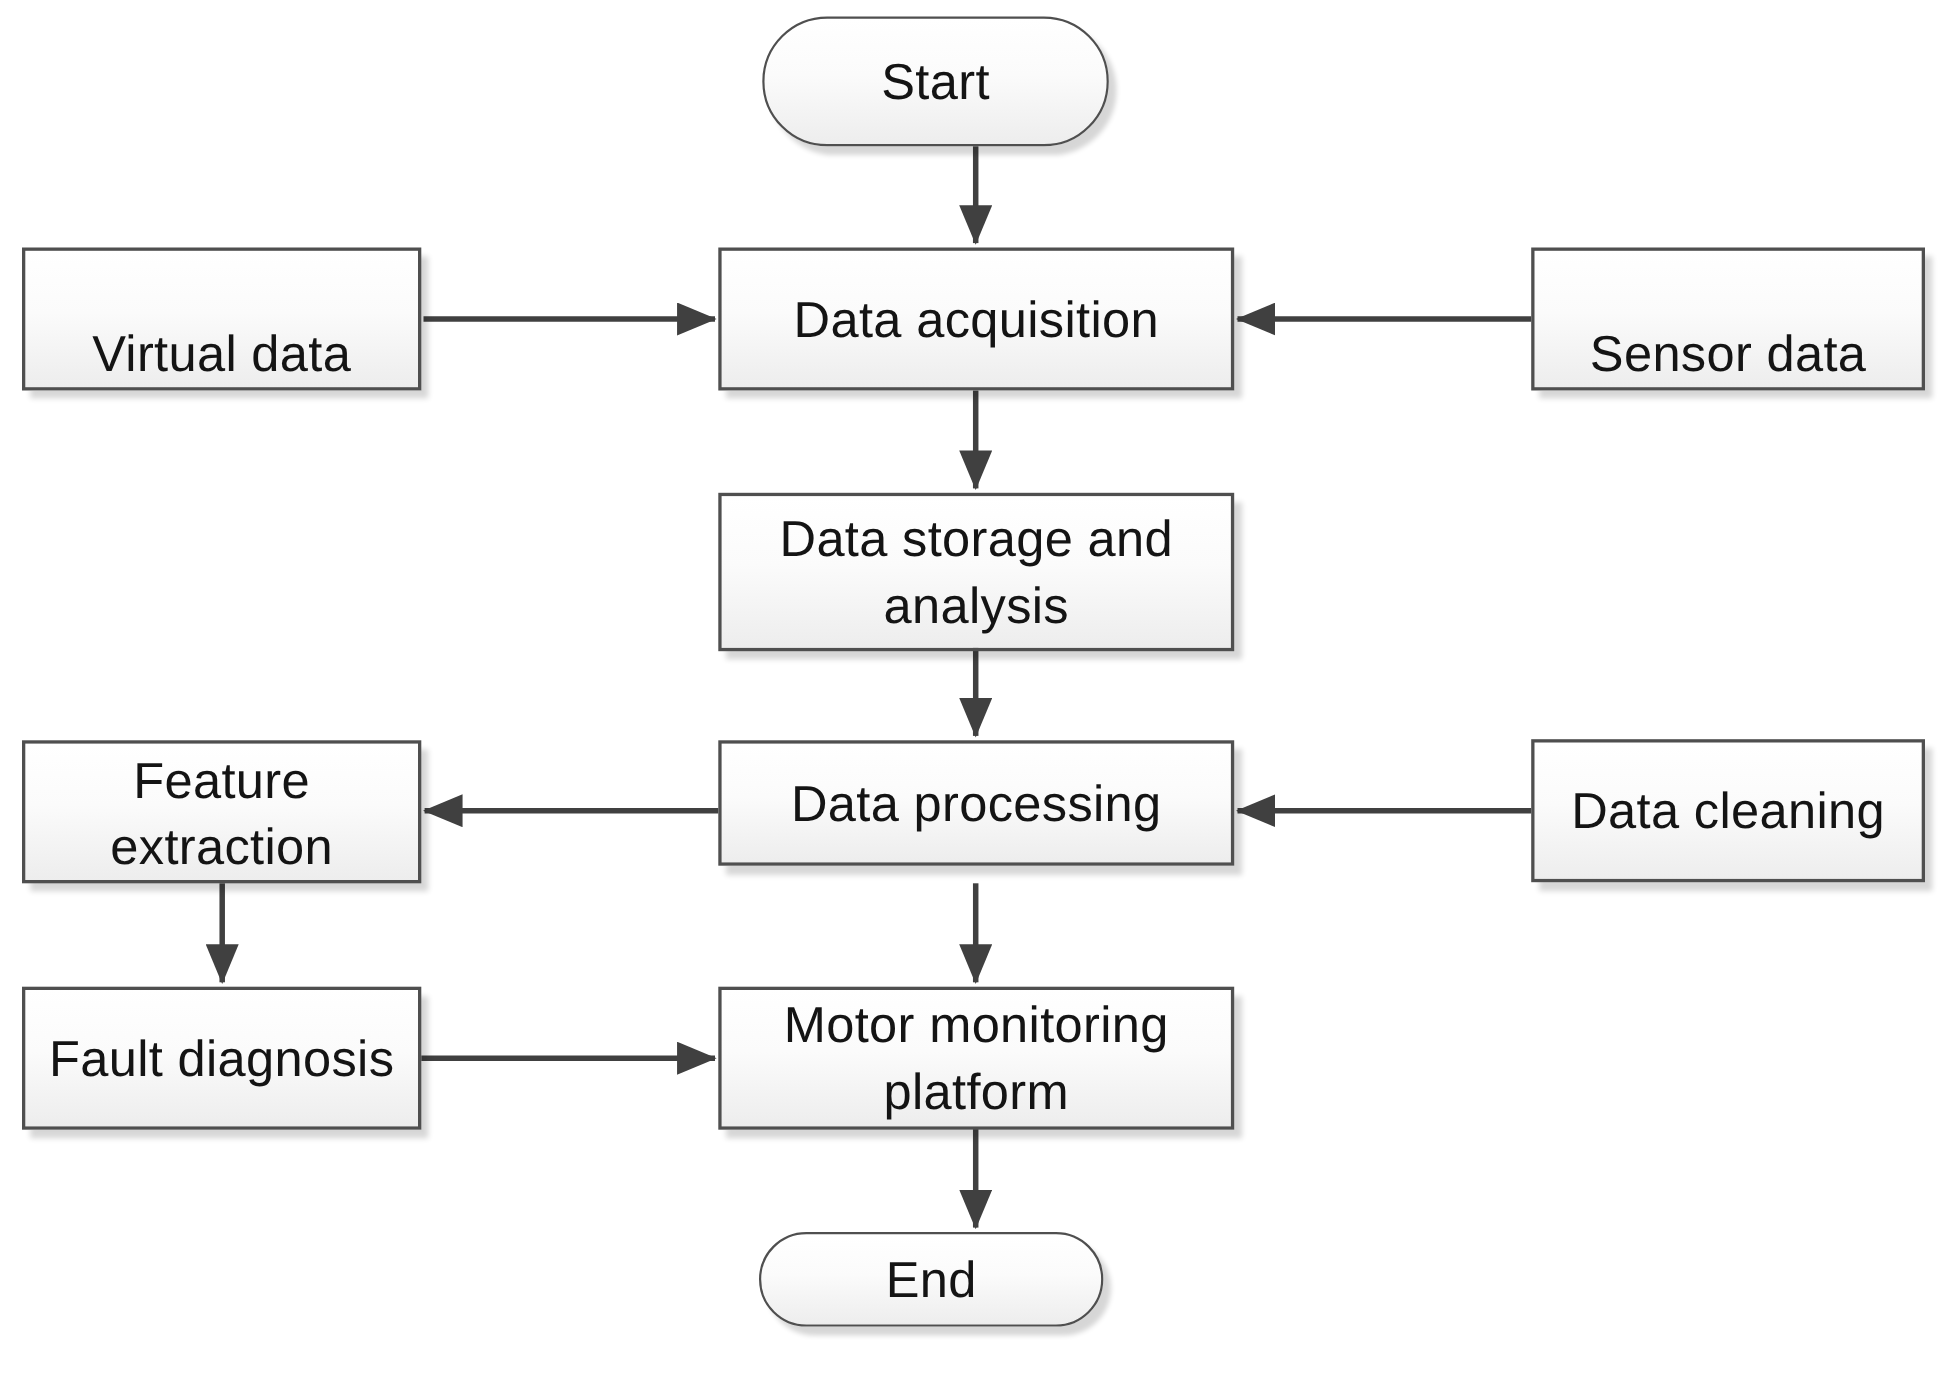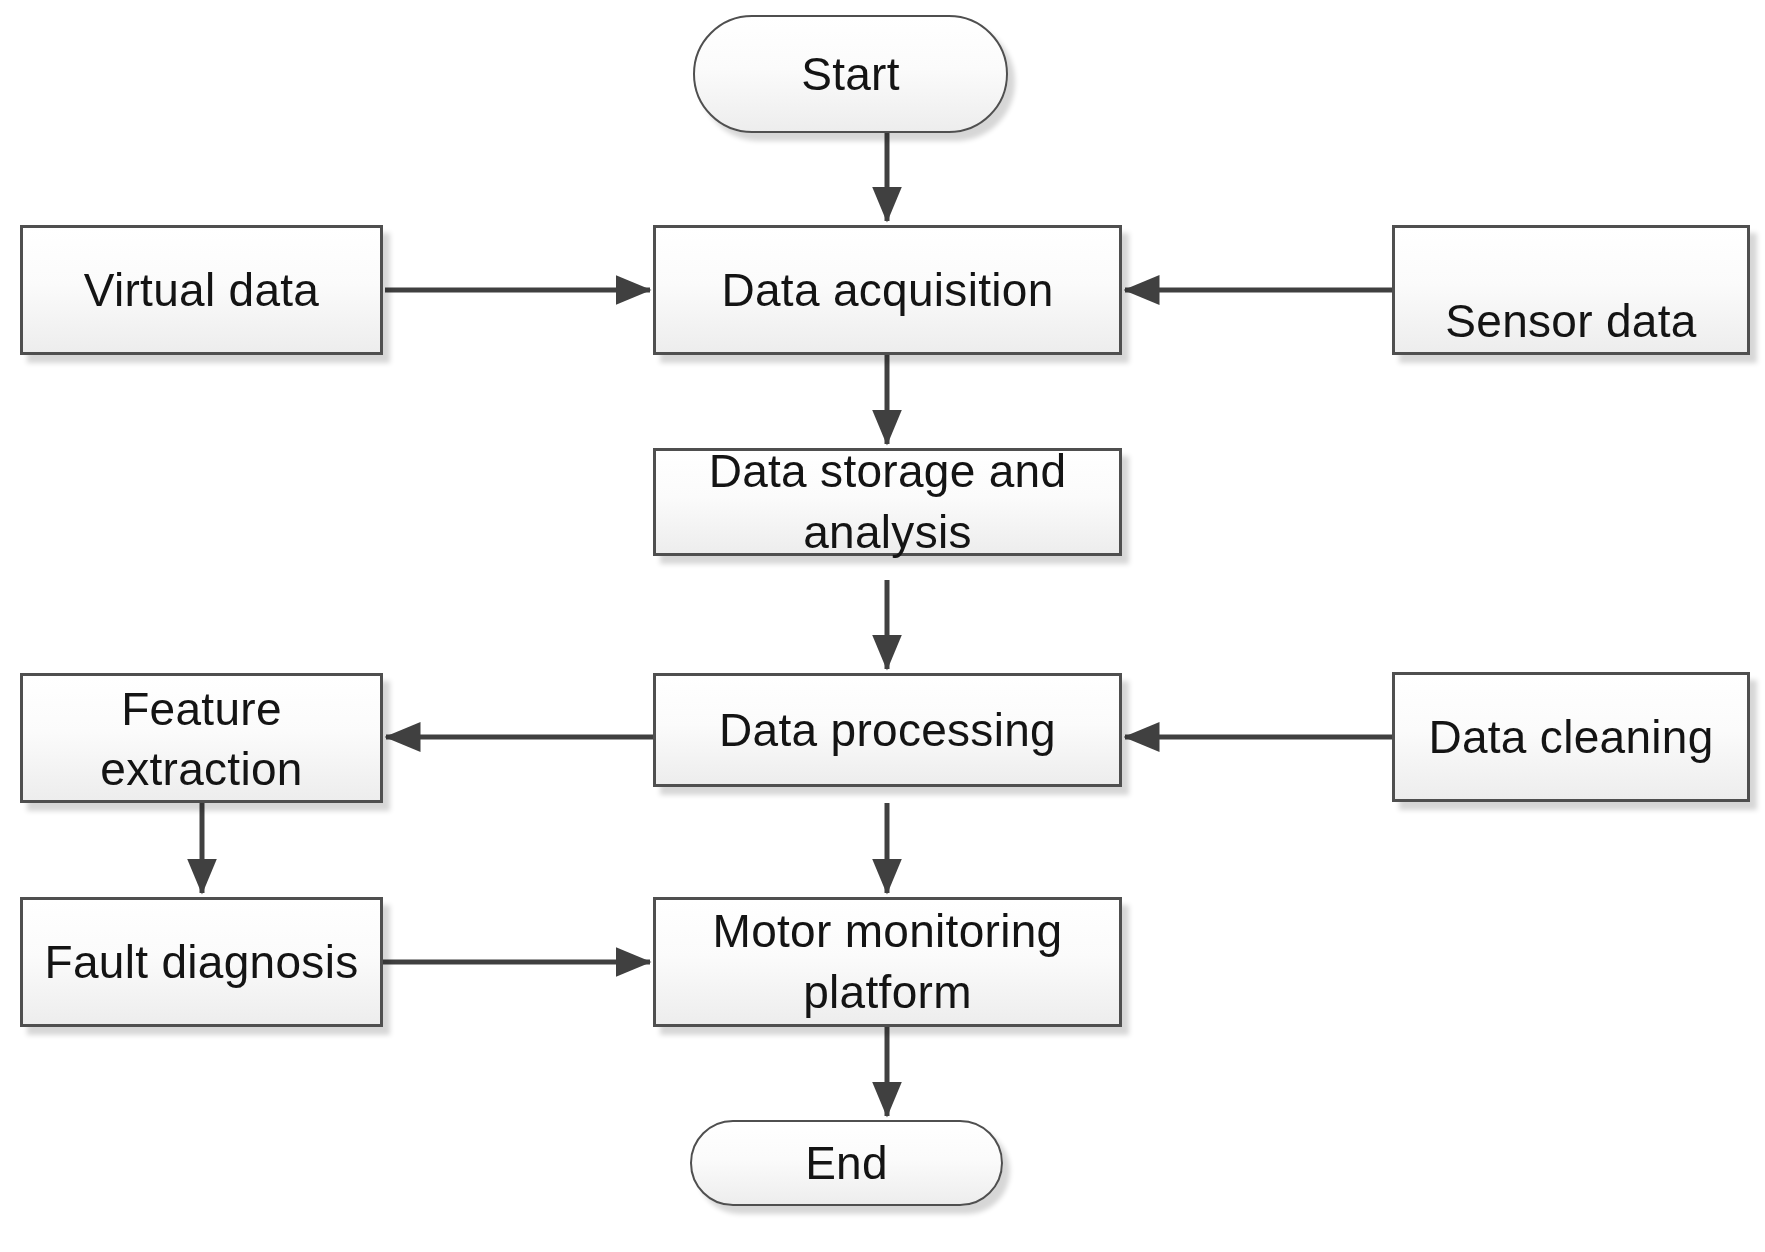--- a/index.html
+++ b/index.html
@@ -42,24 +42,24 @@
     line-height: 1.32;
     white-space: pre-line;
     letter-spacing: 0.3px;
   }
   .terminal {
     border-radius: 59px;
     border-width: 2.5px;
   }
 
   .n-start      { left: 693px;  top: 15px;   width: 315px; height: 118px; }
-  .n-virtual    { left: 20px;   top: 225px;  width: 363px; height: 130px; }
+  .n-virtual    { left: 20px;   top: 225px;  width: 363px; height: 130px; align-items: flex-end; }
   .n-acq        { left: 653px;  top: 225px;  width: 469px; height: 130px; }
   .n-sensor     { left: 1392px; top: 225px;  width: 358px; height: 130px; align-items: flex-end; }
-  .n-storage    { left: 653px;  top: 448px;  width: 469px; height: 108px; justify-content: center; }
+  .n-storage    { left: 653px;  top: 448px;  width: 469px; height: 144px; justify-content: center; }
   .n-feature    { left: 20px;   top: 673px;  width: 363px; height: 130px; align-items: flex-end; }
   .n-processing { left: 653px;  top: 673px;  width: 469px; height: 114px; }
   .n-cleaning   { left: 1392px; top: 672px;  width: 358px; height: 130px; }
   .n-fault      { left: 20px;   top: 897px;  width: 363px; height: 130px; }
   .n-motor      { left: 653px;  top: 897px;  width: 469px; height: 130px; }
   .n-end        { left: 690px;  top: 1120px; width: 313px; height: 86px; }
 </style>
 </head>
 <body>
 

